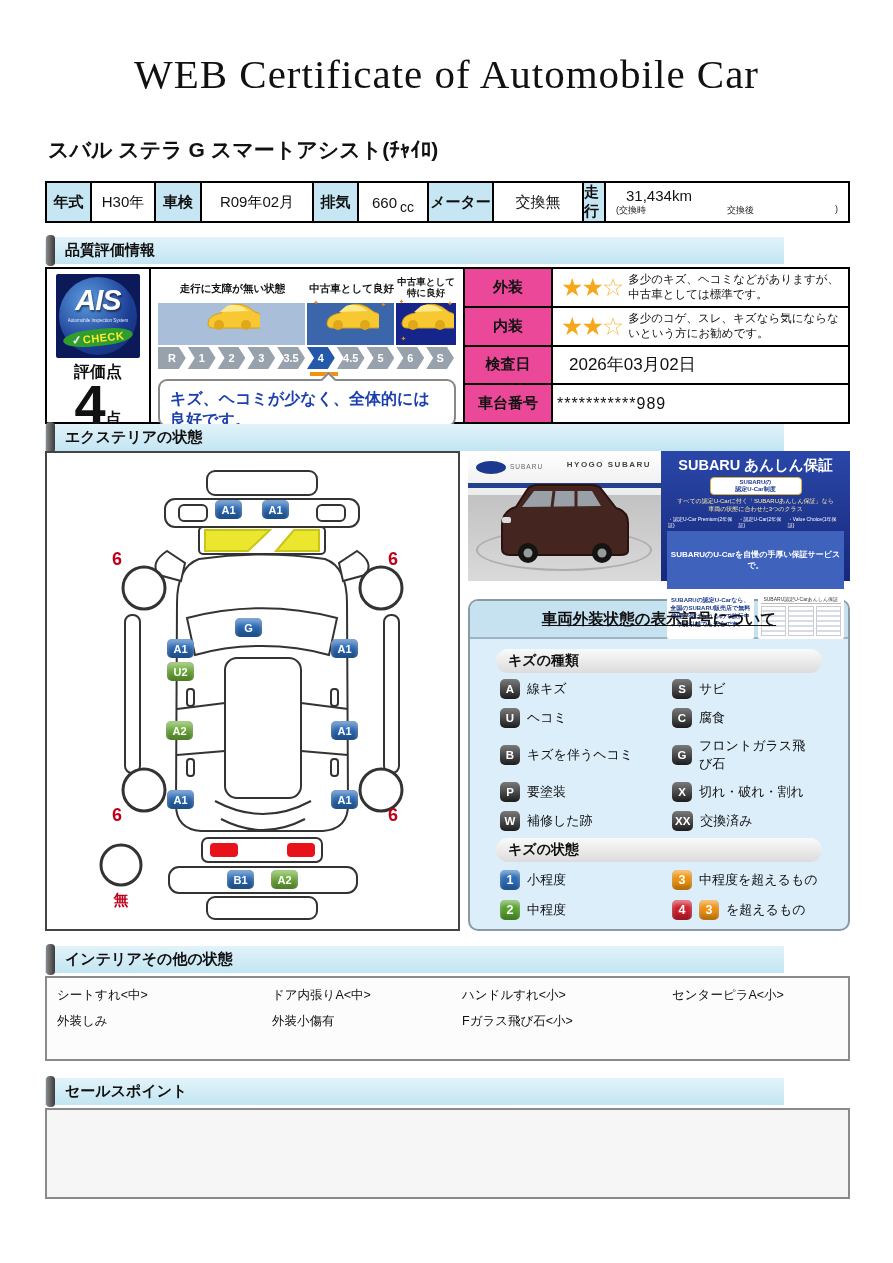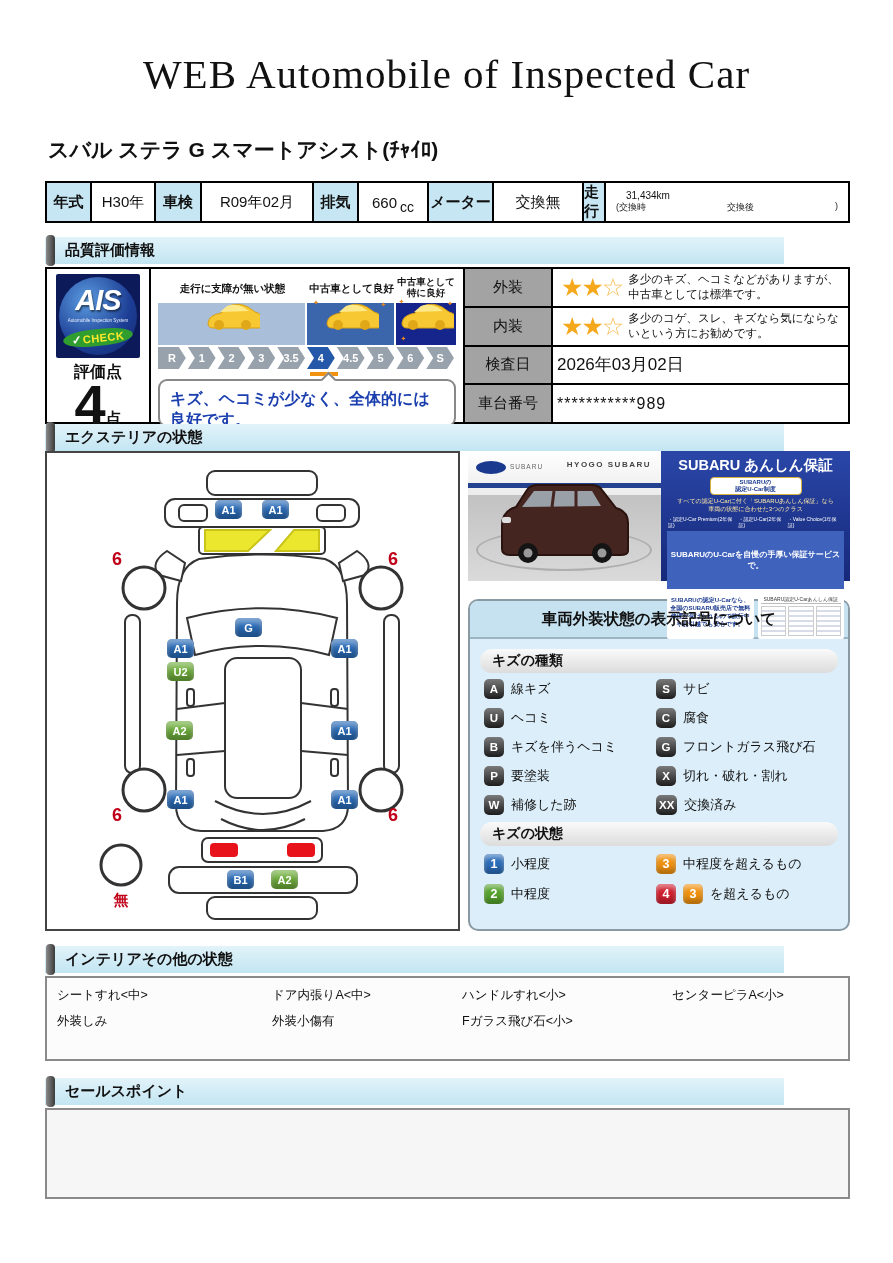--- a/index.html
+++ b/index.html
@@ -10,21 +10,21 @@
   .main-title { padding-top: 50px; text-align: center; font-family: "Liberation Serif", serif; font-weight: normal; font-size: 41px; letter-spacing: 1px; }
   .car-name { margin: 38px 0 0 48px; font-size: 21px; font-weight: bold; }
 
   
   .spec-table { margin: 17px 0 0 45px; width: 805px; height: 42px; display: flex; border: 2px solid #000; background: #fff; }
   .spec-cell { border-right: 2px solid #000; display: flex; align-items: center; justify-content: center; font-size: 15px; }
   .spec-cell:last-child { border-right: none; }
   .spec-h { background: #c5e6f2; font-weight: bold; }
   .cc-unit { font-size: 14px; align-self: flex-end; margin: 6px 0 6px 3px; }
   .mileage-cell { flex-direction: column; align-items: stretch; justify-content: center; padding: 2px 8px; }
-  .mileage-main { font-size: 10px; padding-left: 12px; }
+  .mileage-main { font-size: 15px; padding-left: 12px; }
   .mileage-sub { display: flex; justify-content: space-between; font-size: 9px; color: #222; padding: 0 2px; }
 
   
   .section-head { position: relative; margin-left: 45px; width: 739px; height: 27px; background: linear-gradient(180deg, #e2f3fa 0%, #c2e5f2 100%); display: flex; align-items: center; padding-left: 20px; }
   .section-bar { position: absolute; left: 1px; top: -2px; width: 9px; height: 31px; border-radius: 4px; background: linear-gradient(90deg, #8a8a8a, #3a3a3a); }
   .section-title { font-size: 15px; font-weight: bold; }
 
   
   .quality-box { margin: 3px 0 0 45px; width: 805px; height: 157px; border: 2px solid #000; display: flex; background: #fff; }
   .q-left { width: 104px; border-right: 2px solid #000; display: flex; flex-direction: column; align-items: center; padding-top: 5px; }
@@ -56,27 +56,27 @@
   .chev.first { clip-path: polygon(0 0, calc(100% - 7px) 0, 100% 50%, calc(100% - 7px) 100%, 0 100%); }
   .chev.selected { background: #2458a8; }
   .sel-underline { position: absolute; height: 4px; width: 28px; background: #f0920f; left: 159px; top: 103px; }
   .q-comment { position: relative; margin-top: 10px; border: 2px solid #888; border-radius: 9px; background: #fff; height: 48px; padding: 8px 10px; }
   .q-comment-notch { position: absolute; top: -7px; left: 163px; width: 11px; height: 11px; background: #fff; border-left: 2px solid #888; border-top: 2px solid #888; transform: rotate(45deg); }
   .q-comment-text { color: #1b3faf; font-weight: bold; font-size: 16px; }
 
   .q-right { flex: 1; display: flex; flex-direction: column; }
   .q-row { flex: 1; display: flex; border-bottom: 2px solid #000; }
   .q-row:last-child { border-bottom: none; }
-  .q-label { width: 88px; background: #a3a3a3; border-right: 2px solid #000; display: flex; align-items: center; justify-content: center; font-size: 15px; font-weight: normal; flex-shrink: 0; }
+  .q-label { width: 88px; background: #ec4899; border-right: 2px solid #000; display: flex; align-items: center; justify-content: center; font-size: 15px; font-weight: bold; flex-shrink: 0; }
   .q-value { flex: 1; display: flex; align-items: center; padding: 0 8px; }
   .stars { font-size: 25px; line-height: 1; letter-spacing: -2px; margin-right: 6px; white-space: nowrap; }
   .star-filled { color: #f5a81c; }
   .star-empty { color: #f5bd55; }
   .q-comment-small { font-size: 11.5px; line-height: 1.35; }
-  .q-date { font-size: 17px; padding-left: 4px; }
+  .q-date { font-size: 17px; padding-left: 16px; }
   .q-vin { font-size: 16px; letter-spacing: 1px; padding-left: 4px; }
 
   
   .exterior-row { margin: 0 0 0 45px; width: 805px; display: flex; margin-top: 0; }
   .diagram-box { width: 415px; height: 480px; border: 2px solid #444; position: relative; background: #fff; flex-shrink: 0; }
   .marker { position: absolute; width: 27px; height: 19px; border-radius: 5px; color: #fff; font-weight: bold; font-size: 11px; display: flex; align-items: center; justify-content: center; box-shadow: inset 0 5px 5px rgba(255,255,255,.4), inset 0 -6px 6px rgba(0,0,0,.28); }
   .m-blue { background: #2b6cb8; }
   .m-green { background: #6fae3c; }
 
   .ext-right { margin-left: 8px; width: 382px; }
@@ -100,43 +100,43 @@
   .banner-slogan { margin-top: 3px; background: #3f62bd; color: #fff; font-weight: bold; font-size: 8px; text-align: center; padding: 18px 0; }
   .banner-boxes { display: flex; gap: 4px; margin-top: 4px; flex: 1; }
   .banner-box { background: #fff; flex: 1; border-radius: 2px; padding: 3px; }
   .bb1-text { font-size: 6px; color: #1b3a8f; font-weight: bold; line-height: 1.35; text-align: center; }
   .bb2-head { font-size: 5px; color: #333; text-align: center; border-bottom: 1px solid #bbb; padding-bottom: 1px; }
   .bb2-cols { display: flex; gap: 2px; margin-top: 2px; height: 30px; }
   .bb2-col { flex: 1; border: 1px solid #ccc; background: repeating-linear-gradient(180deg, #fff 0 3px, #d8dce8 3px 5px); }
 
   
   .legend { margin-top: 18px; width: 382px; height: 332px; border: 2px solid #8a9aa5; border-radius: 10px; overflow: hidden; background: #dceef9; }
-  .legend-title { background: #c6e2f1; border-bottom: 2px solid #9db4c2; text-align: center; font-weight: bold; font-size: 15.5px; padding: 8px 0 7px; }
-  .legend-body { padding: 7px 10px; }
+  .legend-title { background: #c6e2f1; border-bottom: 2px solid #9db4c2; text-align: center; font-weight: bold; font-size: 15.5px; padding: 8px 0 7px; text-decoration: underline; }
+  .legend-body { padding: 7px 26px; }
   .legend-subhead { background: linear-gradient(#fafafa, #dcdcdc); border-radius: 12px; font-weight: bold; font-size: 14px; padding: 3px 12px; margin: 3px 0 6px; }
   .legend-grid { display: grid; grid-template-columns: 172px 1fr; row-gap: 9px; padding: 0 4px; margin-bottom: 7px; }
   .legend-item { display: flex; align-items: center; gap: 7px; font-size: 13px; }
   .lbadge { min-width: 20px; height: 20px; padding: 0 3px; border-radius: 5px; background: linear-gradient(#7a7a7a, #1c1c1c); color: #fff; font-weight: bold; font-size: 11.5px; display: flex; align-items: center; justify-content: center; }
   .sbadge { min-width: 20px; height: 20px; border-radius: 5px; color: #fff; font-weight: bold; font-size: 12.5px; display: flex; align-items: center; justify-content: center; box-shadow: inset 0 4px 4px rgba(255,255,255,.45), inset 0 -5px 5px rgba(0,0,0,.25); }
   .sb-blue { background: #2b6cb8; } .sb-green { background: #57a22e; } .sb-orange { background: #f0920f; } .sb-red { background: #cf1f2e; }
   .legend-states { display: grid; grid-template-columns: 172px 1fr; row-gap: 10px; padding: 2px 4px 0; }
 
   
   .interior-box { margin: 3px 0 0 45px; width: 805px; height: 85px; border: 2px solid #8a8a8a; background: #fcfcfc; padding: 9px 10px; }
   .notes-grid { display: grid; grid-template-columns: 215px 190px 210px 1fr; row-gap: 9px; font-size: 12.5px; }
   .sales-box { margin: 3px 0 0 45px; width: 805px; height: 91px; border: 2px solid #8a8a8a; background: #f6f6f6; }
 
   .mt14 { margin-top: 14px; } .mt18 { margin-top: 0; } .mt15 { margin-top: 15px; } .mt17 { margin-top: 17px; }
 </style>
 </head>
 <body>
 
 <div class="page">
 
-  <h1 class="main-title">WEB Automobile of Inspected Car</h1>
+  <h1 class="main-title">WEB Certificate of Automobile Car</h1>
   <div class="car-name">スバル ステラ G スマートアシスト(ﾁｬｲﾛ)</div>
 
   <div class="spec-table">
     <div class="spec-cell spec-h" style="width:45px">年式</div>
     <div class="spec-cell" style="width:64px">H30年</div>
     <div class="spec-cell spec-h" style="width:46px">車検</div>
     <div class="spec-cell" style="width:112px">R09年02月</div>
     <div class="spec-cell spec-h" style="width:45px">排気</div>
     <div class="spec-cell" style="width:70px">
       <span>660</span>

